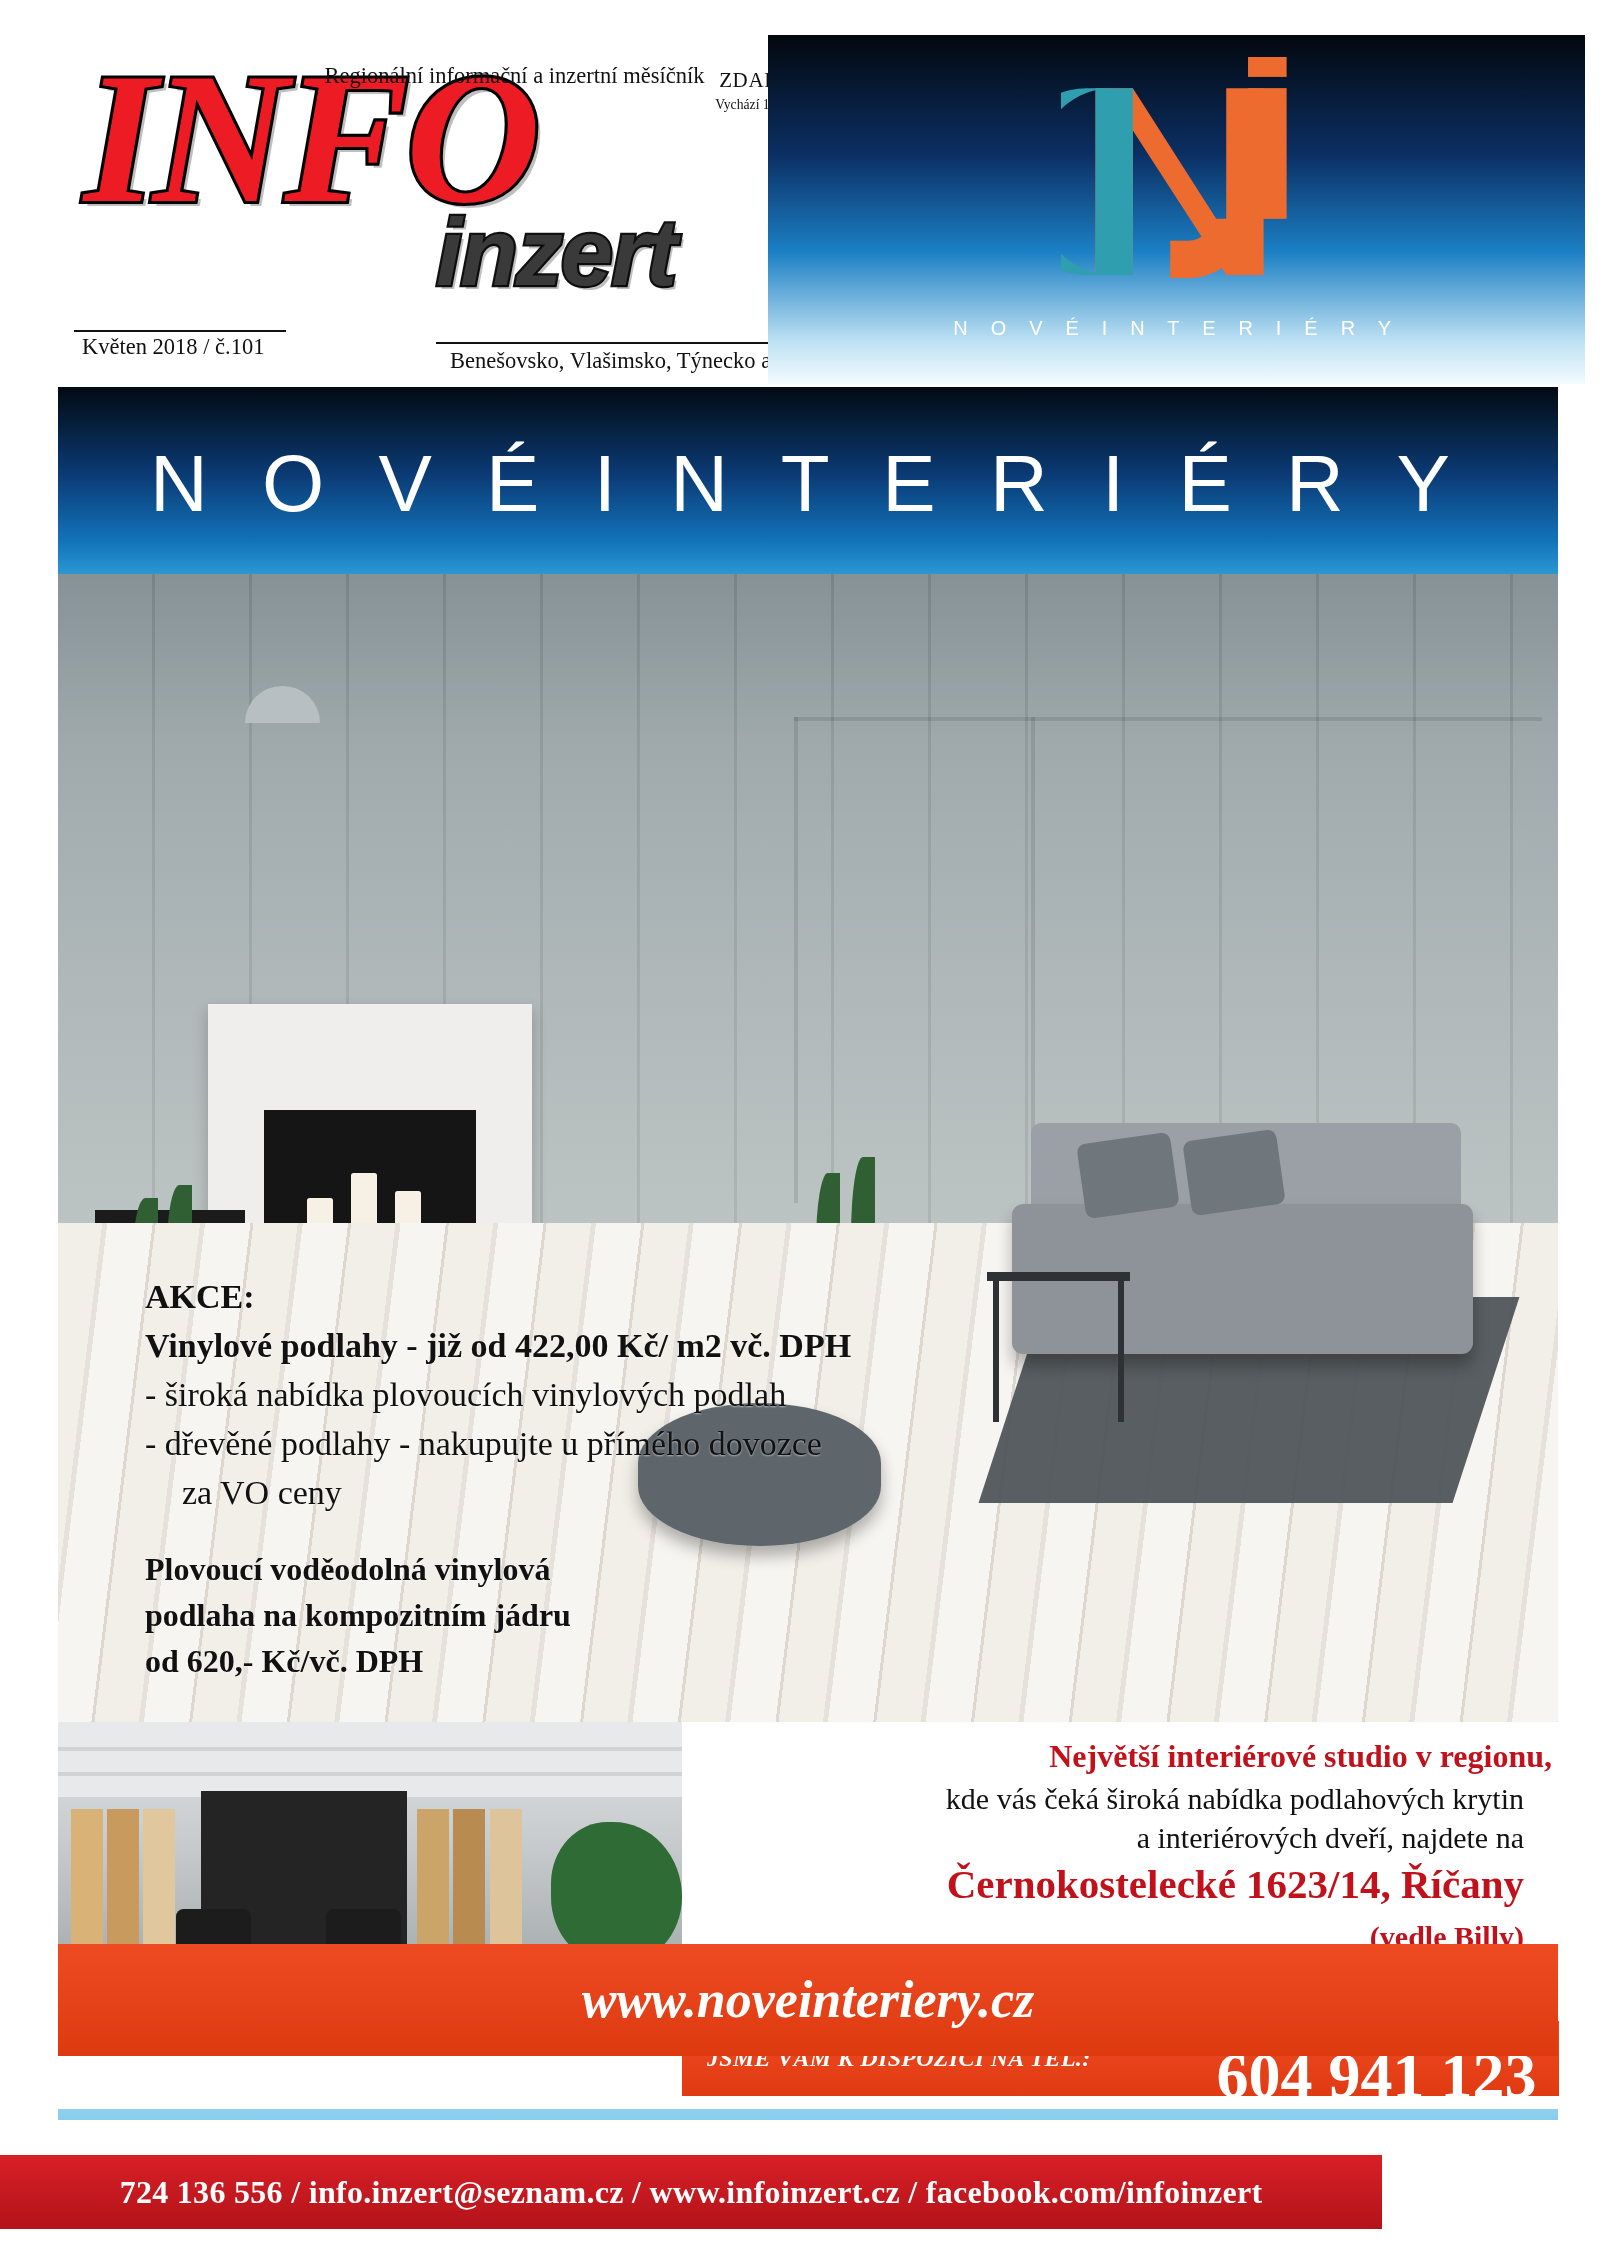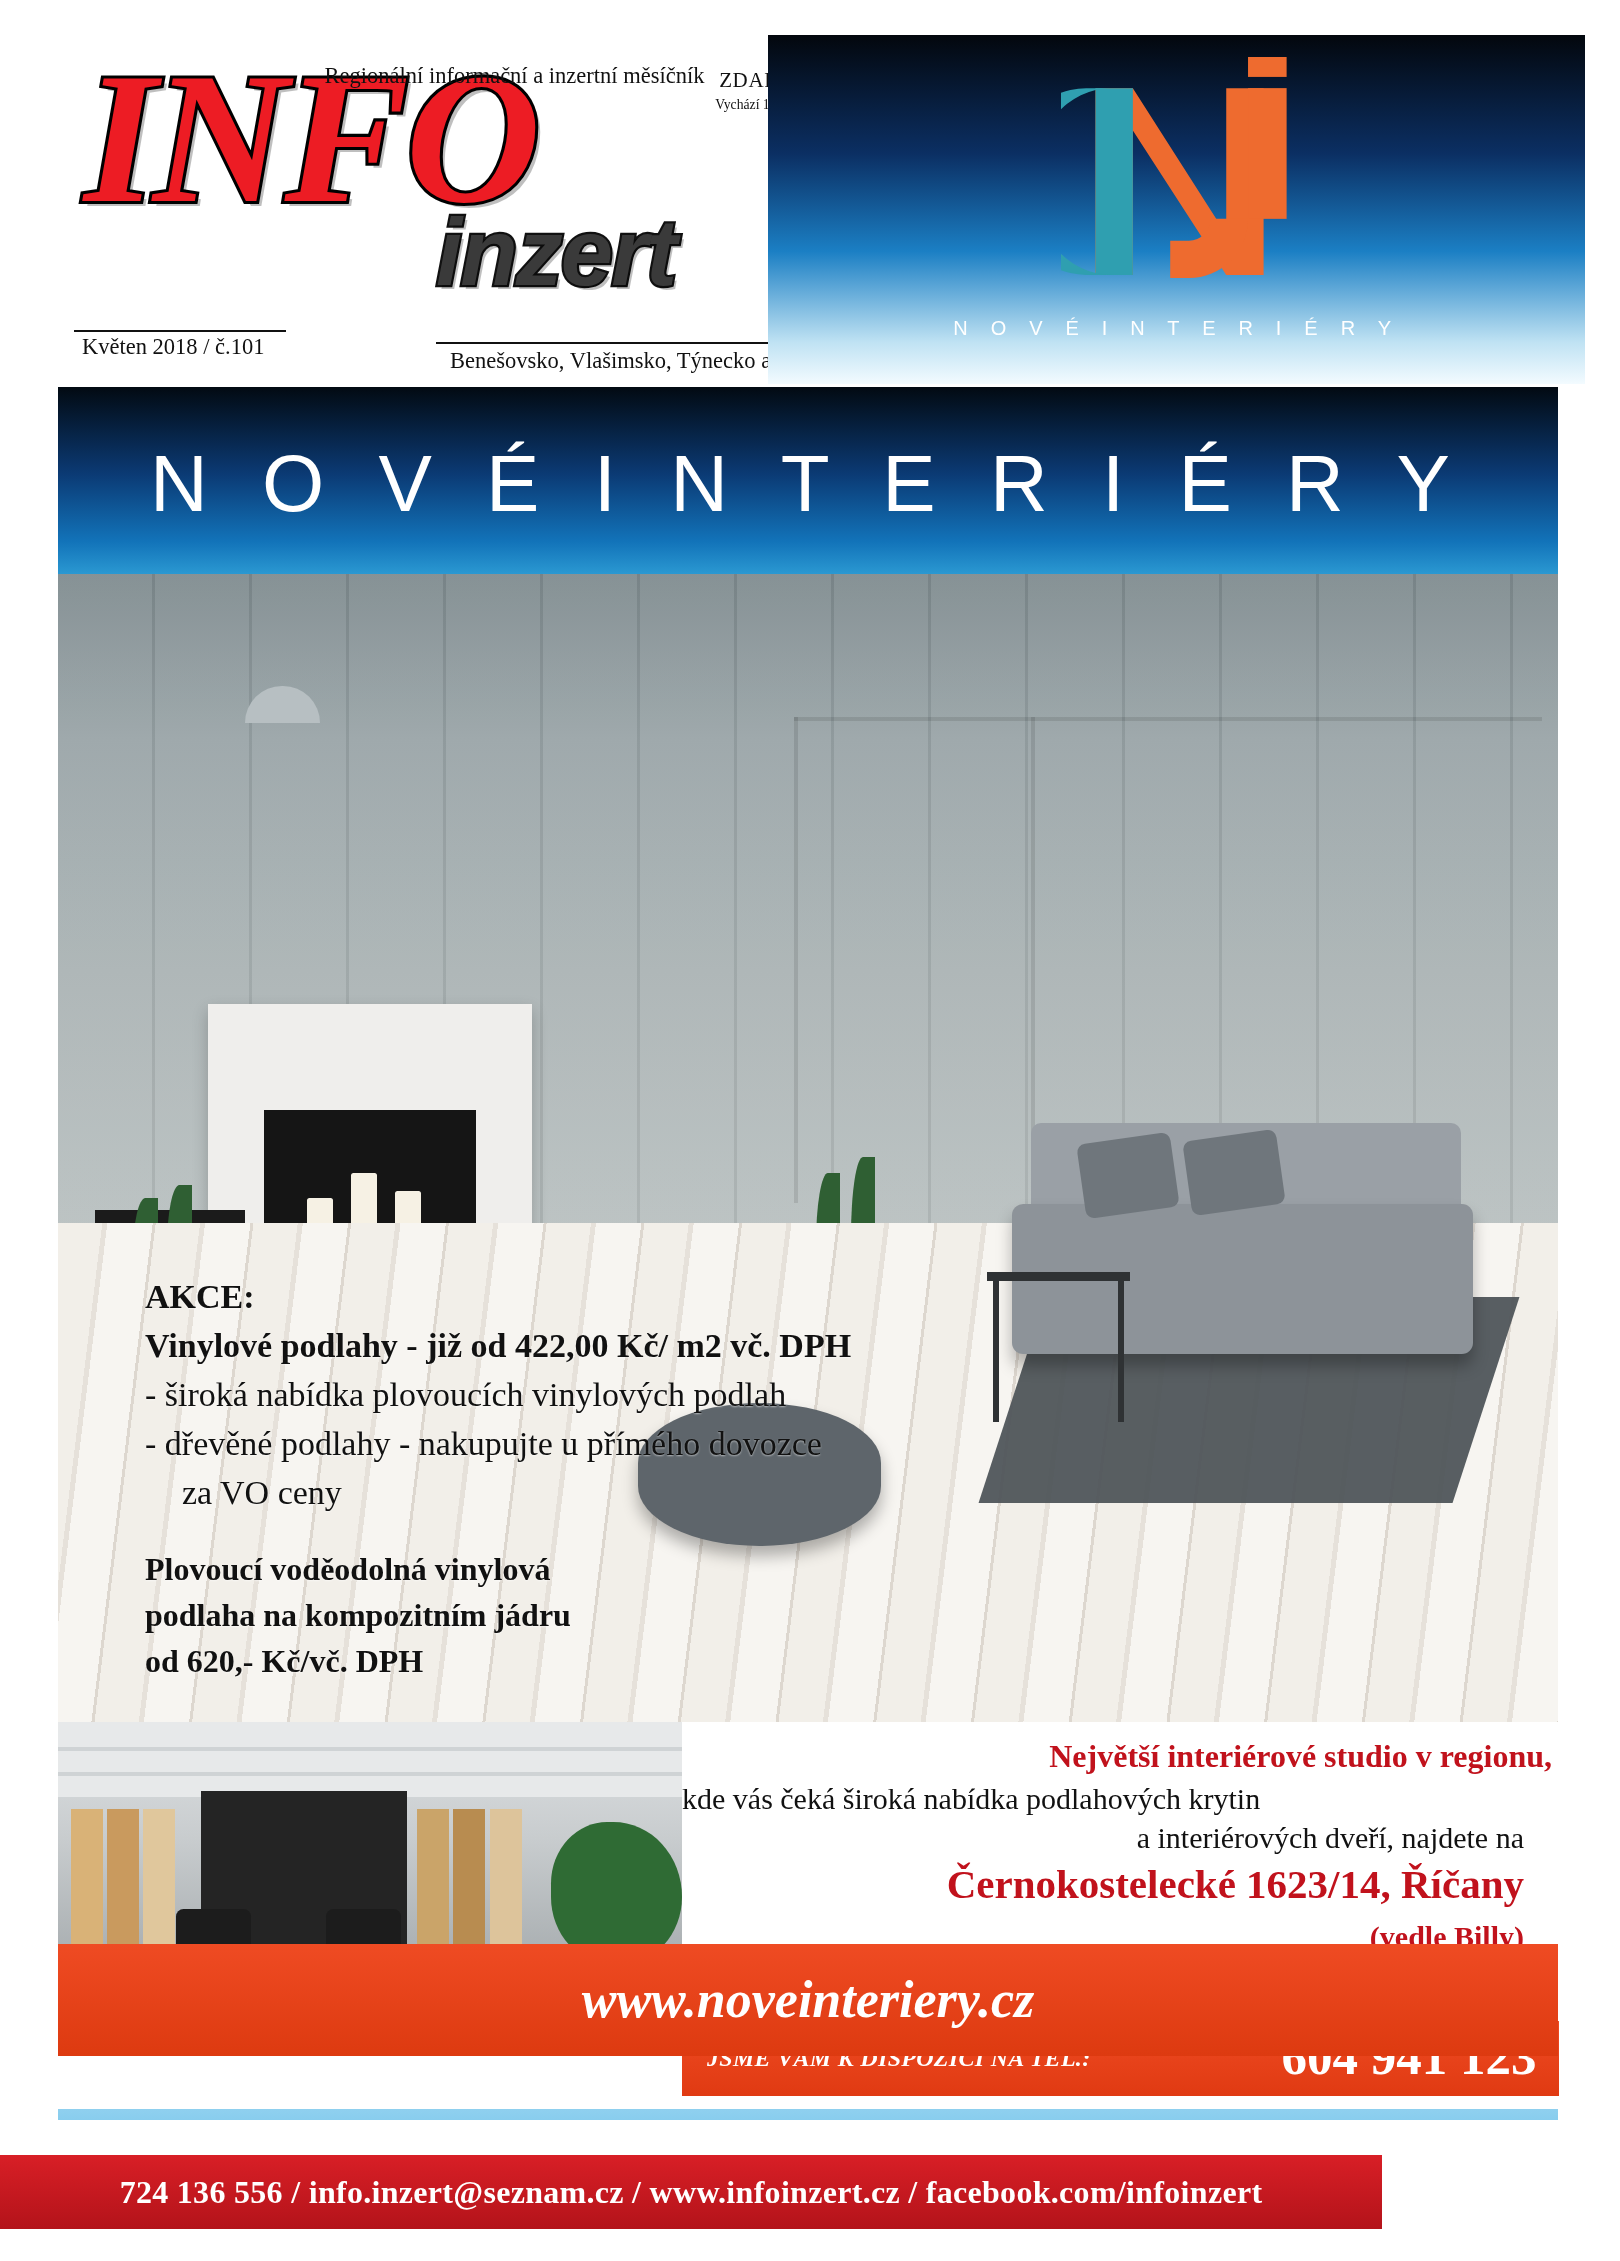--- a/index.html
+++ b/index.html
@@ -171,41 +171,41 @@
   .shop .floor2{position:absolute;left:0;top:249px;width:624px;height:44px;background:repeating-linear-gradient(95deg,#d9d4cc 0 25px,#cfc9c0 25px 29px);}
 
   .promo{
     position:absolute;left:624px;top:0;width:877px;height:293px;background:#fff;
     padding:0;
   }
   .promo .l1{
     position:absolute;left:0;top:16px;width:842px;text-align:right;
     color:#c1121c;font-weight:bold;font-size:32px;padding-left:28px;
   }
-  .promo .l2{position:absolute;left:0;top:60px;width:842px;text-align:left;font-size:30px;color:#111;}
+  .promo .l2{position:absolute;left:0;top:60px;width:842px;text-align:right;font-size:30px;color:#111;}
   .promo .l3{position:absolute;left:0;top:99px;width:842px;text-align:right;font-size:30px;color:#111;}
   .promo .l4{
     position:absolute;left:0;top:138px;width:842px;text-align:right;
     color:#c1121c;font-weight:bold;font-size:41px;
   }
   .promo .l5{
     position:absolute;left:0;top:198px;width:842px;text-align:right;
     color:#c1121c;font-weight:bold;font-size:30px;
   }
 
   .phone-bar{
     position:absolute;left:624px;top:1634px;width:877px;height:75px;
     background:linear-gradient(180deg,#ef4b23 0%,#e03a12 100%);
   }
   .phone-bar .lbl{
     position:absolute;left:25px;top:24px;font-style:italic;font-weight:bold;
     font-size:24px;color:#fff;letter-spacing:0.3px;
   }
   .phone-bar .num{
-    position:absolute;right:22.5px;top:7px;font-weight:bold;font-size:51px;color:#fff;
+    position:absolute;right:22.5px;top:18px;font-weight:bold;font-size:64px;color:#fff;
   }
 
   
   .strip{
     position:absolute;left:0;top:1722px;width:1500px;height:206px;
     background:linear-gradient(180deg,#8fd0ef 0%,#4fb0e0 55%,#2f9bd4 100%);
   }
   .strip .cz{
     position:absolute;left:37px;top:16px;font-weight:bold;font-style:italic;
     font-size:39px;color:#0d2f63;

